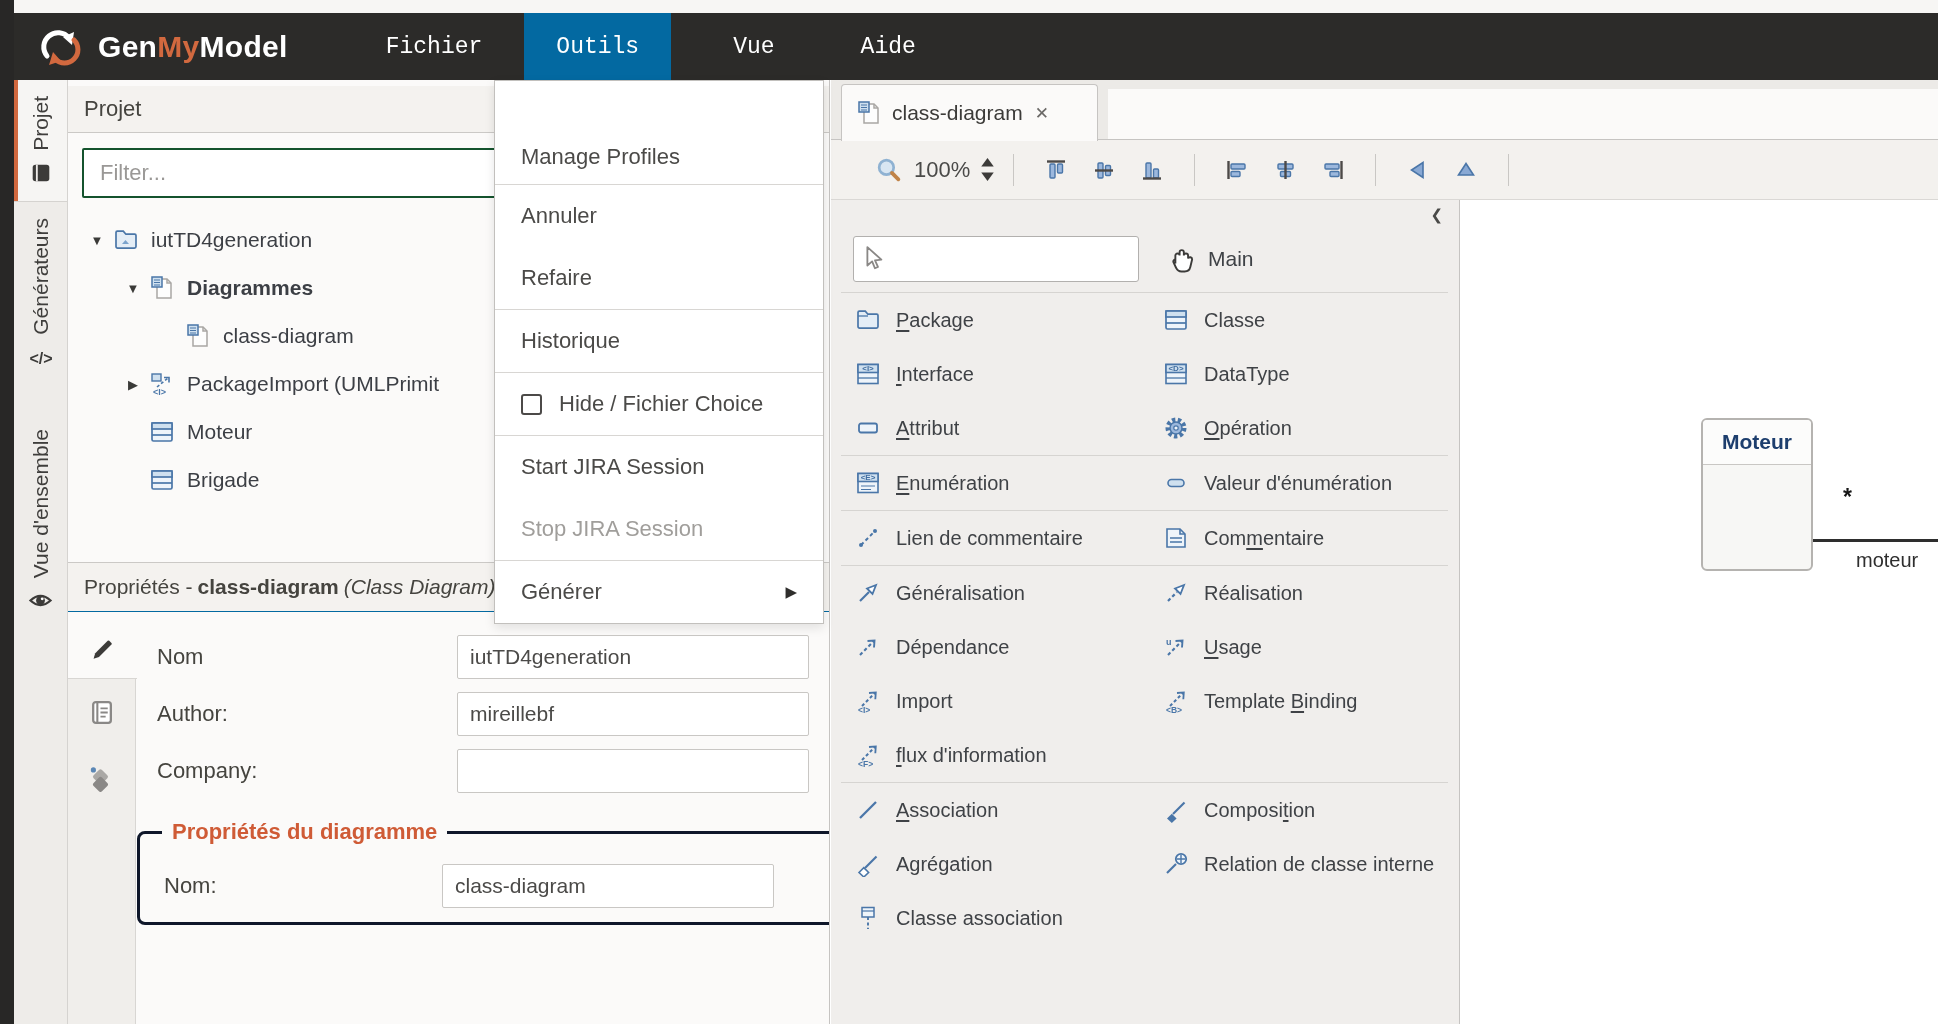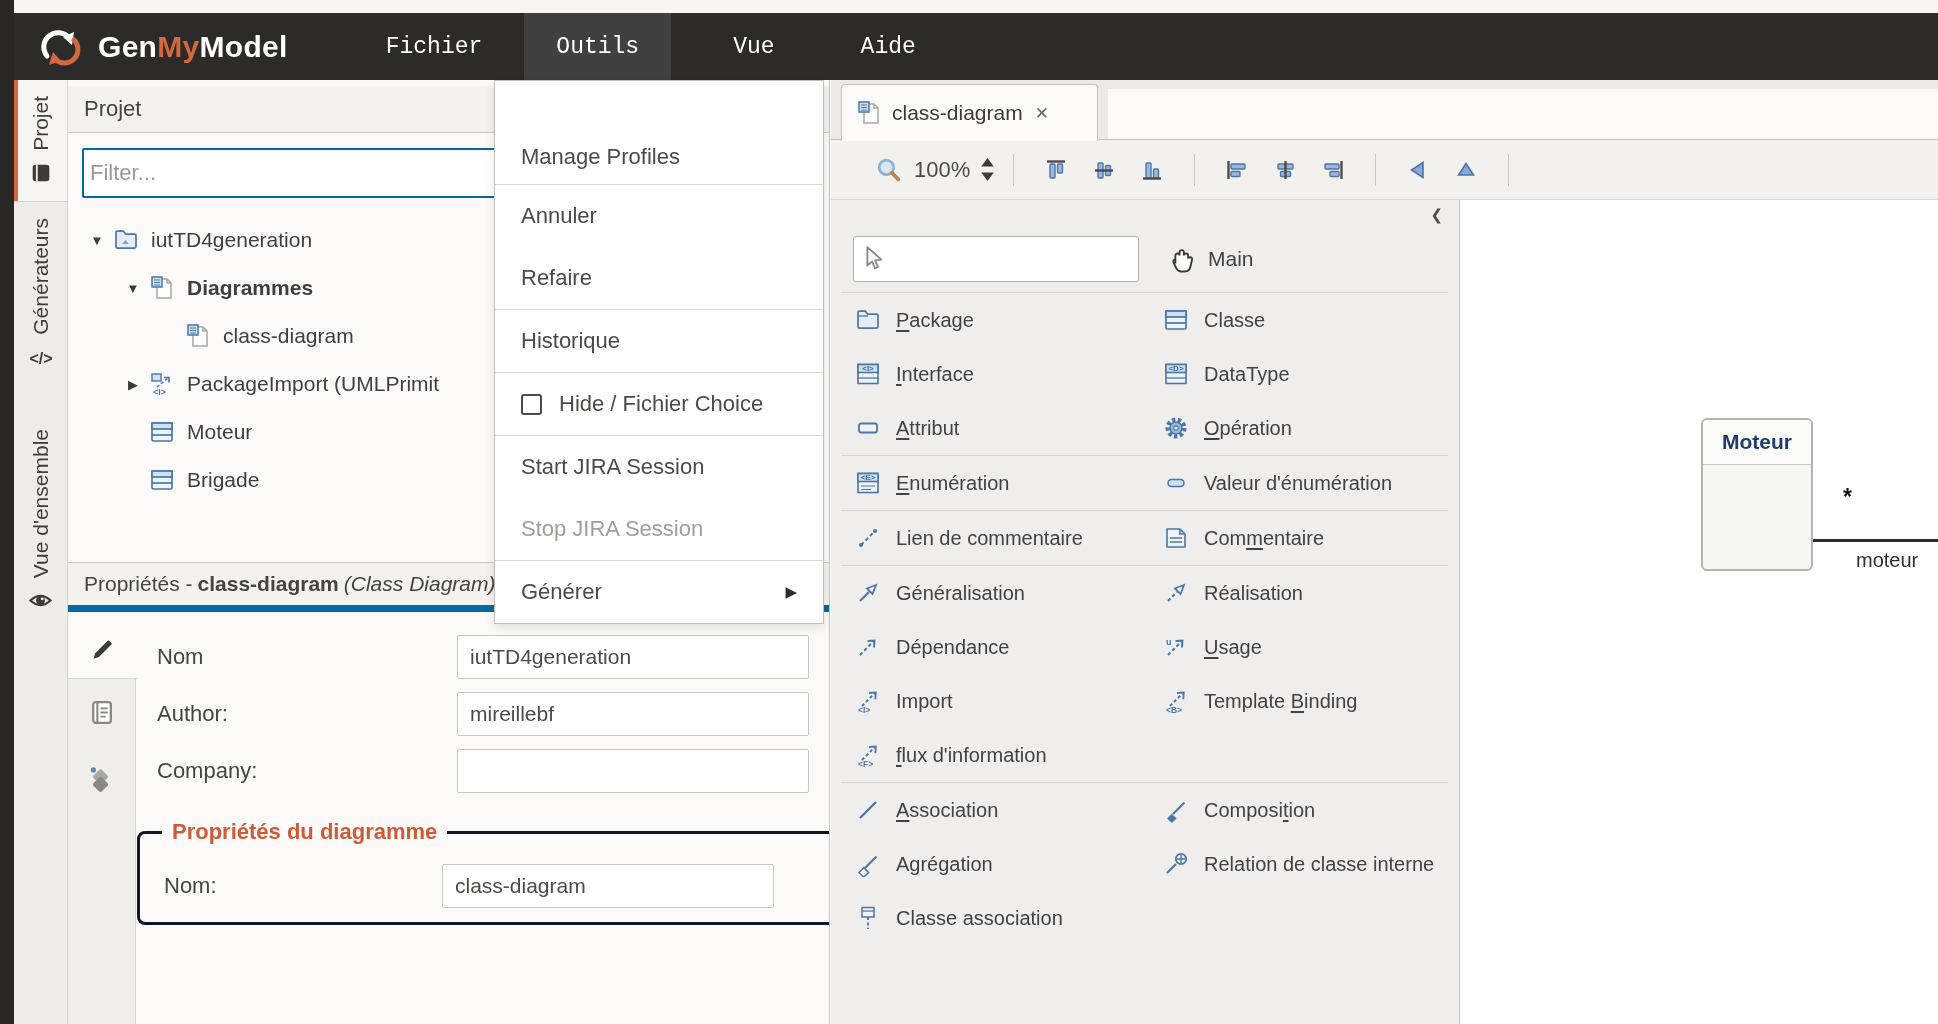--- a/index.html
+++ b/index.html
@@ -14,45 +14,45 @@
   .menubar{position:absolute;left:14px;top:13px;right:0;height:67px;background:#2c2b29;display:flex;align-items:center;z-index:35;}
   .logo{display:flex;align-items:center;gap:10px;margin-left:22px;}
   .logo-text{font-size:30px;font-weight:bold;color:#fff;letter-spacing:.3px;}
   .logo-my{color:#d2693f;}
   .menu-items{display:flex;height:100%;margin-left:62px;font-family:Liberation Mono, monospace;}
   .menu-top-item{height:100%;display:flex;align-items:center;color:#fff;font-size:23px;cursor:default;}
   .menu-top-item:nth-child(1){padding:0 36px;}
   .menu-top-item:nth-child(2){margin-left:6px;padding:0 32px;}
   .menu-top-item:nth-child(3){margin-left:34px;padding:16px 28px;}
   .menu-top-item:nth-child(4){margin-left:30px;padding:0 28px;}
-  .menu-top-item.active{background:#404040;}
+  .menu-top-item.active{background:#0369a1;}
 
   
   .side-tabs{position:absolute;left:14px;top:80px;width:54px;bottom:0;background:#eeece9;border-right:1px solid #d5d3d0;}
   .vtab{position:relative;display:flex;flex-direction:column;align-items:center;padding:16px 0 12px;}
   .vtab .vlabel{writing-mode:vertical-rl;transform:rotate(180deg);font-size:21px;color:#3f3e3c;white-space:nowrap;}
   .vtab .vicon{margin-top:10px;}
   .vtab.active{background:#f6f5f3;border-bottom:1px solid #d5d3d0;}
   .vtab.active::before{content:"";position:absolute;left:0;top:0;bottom:0;width:4px;background:#d2693f;}
   .vtab:nth-child(3){margin-top:26px;}
 
   
   .project-panel{position:absolute;left:68px;top:80px;width:762px;bottom:0;background:#fbfaf9;border-right:1px solid #c6c4c2;overflow:hidden;}
   .panel-header{position:absolute;left:0;top:6px;right:0;height:47px;background:#f4f2ef;border-bottom:1px solid #cbc9c6;display:flex;align-items:center;padding-left:16px;font-size:22px;color:#45443f;}
-  .filter-input{position:absolute;left:14px;top:68px;width:452px;height:50px;font-size:22px;padding:0 6px;border:2px solid #0369a1;border-radius:2px;color:#45443f;background:#fff;font-family:inherit;}
+  .filter-input{position:absolute;left:14px;top:68px;width:452px;height:50px;font-size:22px;padding:0 16px;border:2px solid #14532d;border-radius:2px;color:#45443f;background:#fff;font-family:inherit;}
   .filter-input::placeholder{color:#9a9896;}
   .tree{position:absolute;left:0;top:136px;right:0;}
   .tree-row{height:48px;display:flex;align-items:center;font-size:21px;color:#3c3f45;cursor:default;white-space:nowrap;}
   .tree-row.lvl0{padding-left:16px;} .tree-row.lvl1{padding-left:52px;} .tree-row.lvl2{padding-left:88px;}
   .tree-expander{width:26px;text-align:center;font-size:13px;color:#3a3a38;flex:0 0 26px;}
   .tree-icon{width:32px;display:flex;justify-content:center;flex:0 0 32px;}
   .tree-label{margin-left:9px;}
   .tree-label.bold{font-weight:bold;}
 
-  .props-header{position:absolute;left:0;top:482px;right:0;height:50px;background:#f4f2ef;border-top:1px solid #cbc9c6;border-bottom:7px solid #0369a1;display:flex;align-items:center;padding-left:16px;font-size:21px;color:#45443f;}
+  .props-header{position:absolute;left:0;top:482px;right:0;height:50px;background:#f4f2ef;border-top:1px solid #cbc9c6;border-bottom:1px solid #0369a1;display:flex;align-items:center;padding-left:16px;font-size:21px;color:#45443f;}
   .props-title-name{font-weight:bold;margin:0 5px 0 5px;}
   .props-title-type{font-style:italic;}
   .props-chevron{position:absolute;right:46px;top:12px;font-size:15px;color:#55534f;transform:rotate(90deg);}
   .props-body{position:absolute;left:0;top:533px;right:0;bottom:0;}
   .props-tabs{position:absolute;left:0;top:0;width:68px;bottom:0;background:#f0eeeb;border-right:1px solid #d8d6d3;}
   .props-tab{height:66px;display:flex;align-items:center;justify-content:center;}
   .props-tab.active{background:#fbfaf9;width:69px;border-bottom:1px solid #d8d6d3;}
   .props-content{position:absolute;left:69px;top:0;right:0;bottom:0;padding-top:22px;}
   .field-row{display:flex;align-items:center;margin:0 0 13px 20px;height:44px;}
   .field-label{width:300px;font-size:22px;color:#45443f;}

